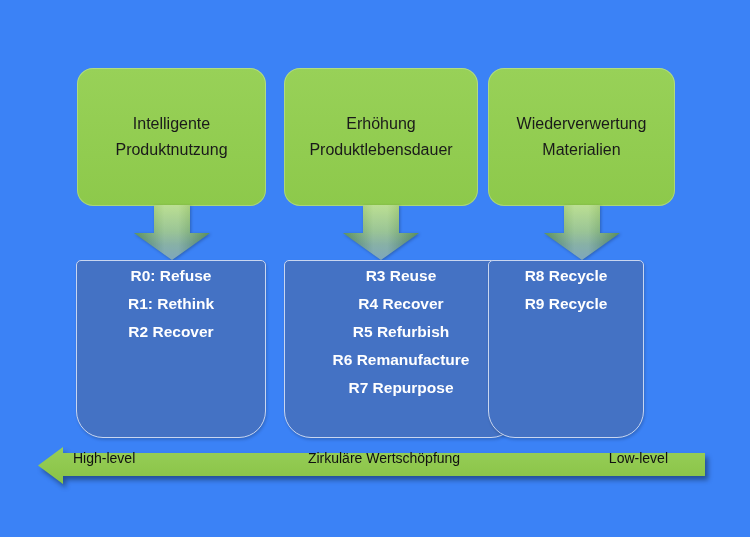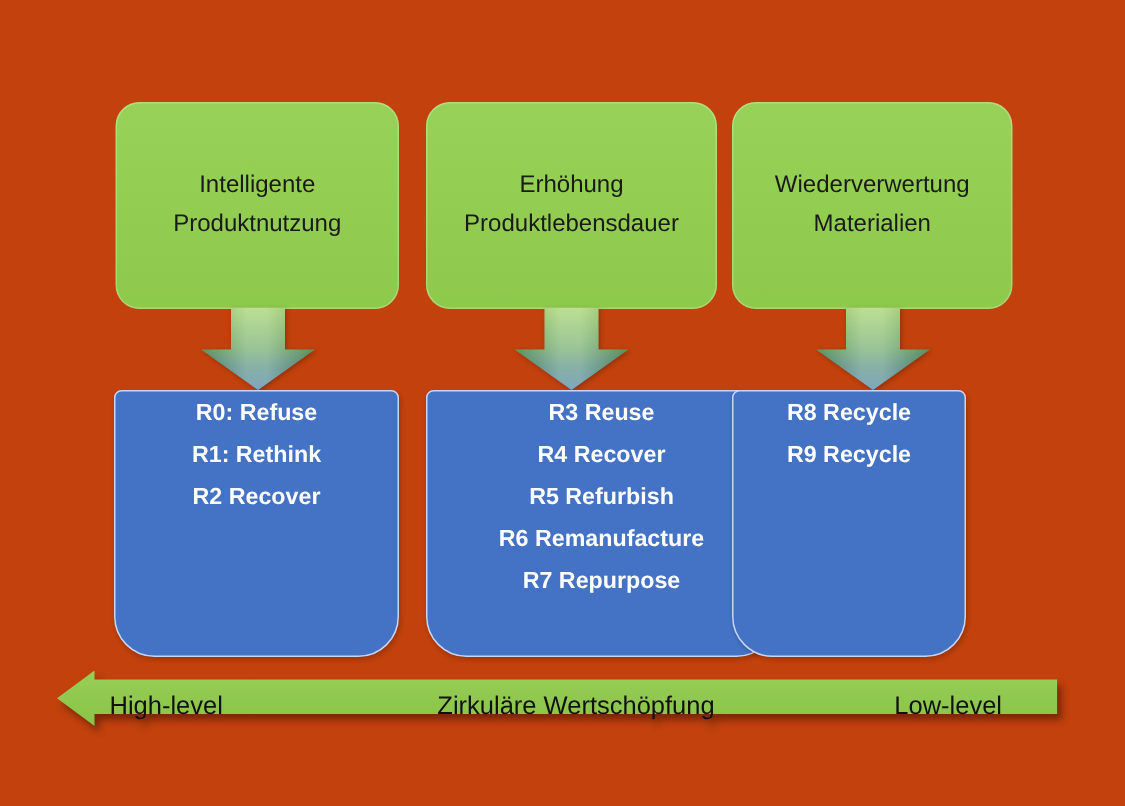--- a/index.html
+++ b/index.html
@@ -1,17 +1,17 @@
 <!DOCTYPE html>
 <html><head>
 <meta charset="utf-8">
 <style>
   html,body{margin:0;padding:0;background:#fff;}
   .canvas{
-    position:relative;width:750px;height:537px;background:#c2410c;overflow:hidden;
+    position:relative;width:750px;height:537px;background:#3b82f6;overflow:hidden;
     font-family:"Liberation Sans",sans-serif;
   }
 
   
   .header-box{
     position:absolute;top:68px;height:138px;border-radius:16px;
     background:linear-gradient(180deg,#98d158 0%,#8dc94b 100%);
     box-shadow:inset 0 0 0 1px rgba(255,255,255,0.25);
     display:flex;align-items:center;justify-content:center;text-align:center;
     color:#1a1a1a;font-size:16px;line-height:26px;padding:0 8px;box-sizing:border-box;
@@ -49,22 +49,22 @@
   .strategy-line{height:28px;line-height:28px;}
 
   
   .axis-arrow-wrap{position:absolute;left:38px;top:447px;width:667px;height:37px;
     filter:drop-shadow(3.5px 4px 2.5px rgba(0,0,0,0.38));}
   .axis-arrow-shape{
     position:absolute;left:0;top:0;width:667px;height:37px;
     clip-path:polygon(0 18.5px,25px 0,25px 6px,667px 6px,667px 29px,25px 29px,25px 37px);
     background:linear-gradient(180deg,#97ce57 0%,#89c347 100%);
   }
-  .axis-label{position:absolute;top:12px;height:23px;line-height:23px;
-    color:#111111;font-size:17px;white-space:nowrap;}
+  .axis-label{position:absolute;top:0;height:23px;line-height:23px;
+    color:#111111;font-size:14px;white-space:nowrap;}
   .axis-label.high{left:35px;}
   .axis-label.center{left:25px;right:0;text-align:center;}
   .axis-label.low{right:37px;}
 </style>
 </head>
 <body>
 
 <div class="canvas">
 
   <div class="header-box c1">

